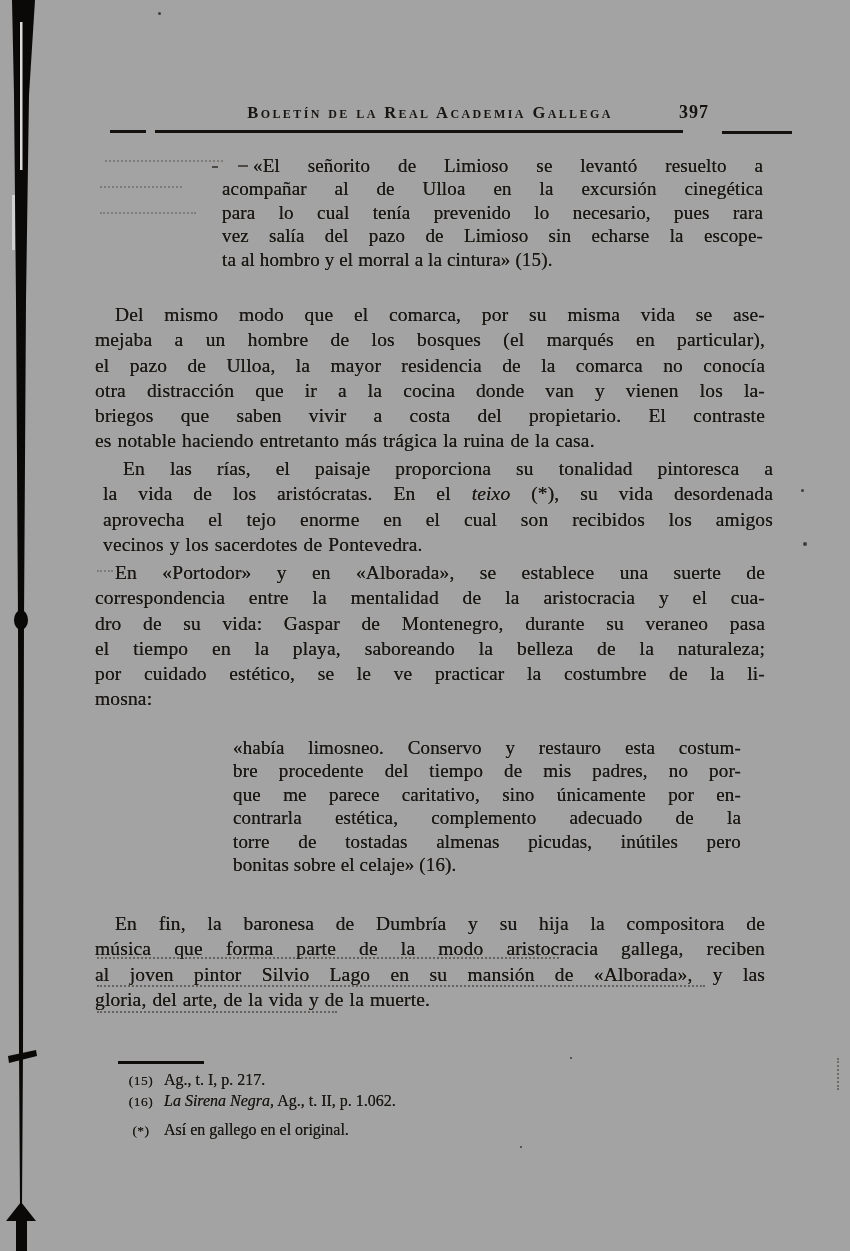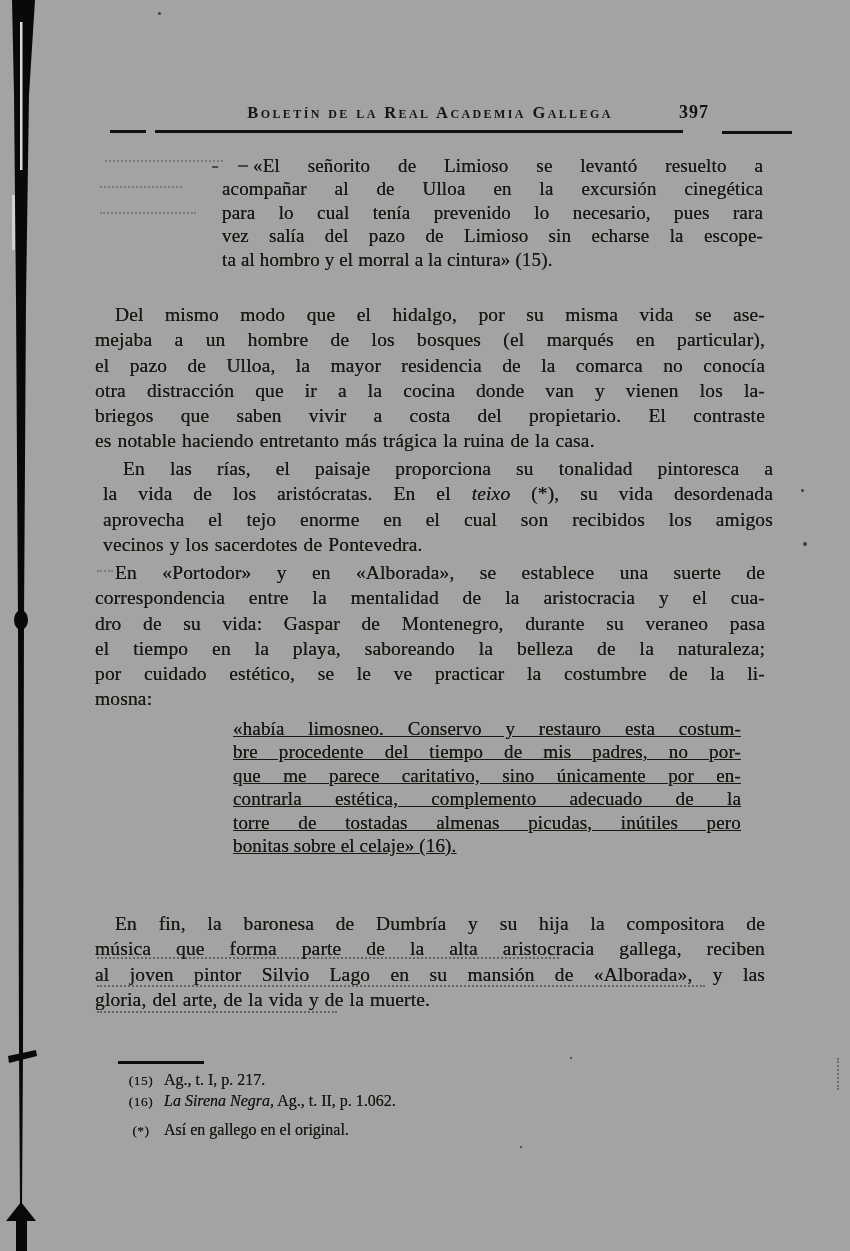--- a/index.html
+++ b/index.html
@@ -94,21 +94,21 @@
 
   <div id="quote-limioso" class="txt quote-block" style="left:222px; top:154px; width:541px;">
       <div class="line first"><span>«El señorito de Limioso se levantó resuelto a</span></div>
       <div class="line"><span>acompañar al de Ulloa en la excursión cinegética</span></div>
       <div class="line"><span>para lo cual tenía prevenido lo necesario, pues rara</span></div>
       <div class="line"><span>vez salía del pazo de Limioso sin echarse la escope-</span></div>
       <div class="line last"><span>ta al hombro y el morral a la cintura» (15).</span></div>
     </div>
 
   <div class="txt body-block" style="left:95px; top:302px; width:670px;">
-      <div class="line first"><span>Del mismo modo que el hidalgo, por su misma vida se ase-</span></div>
+      <div class="line first"><span>Del mismo modo que el comarca, por su misma vida se ase-</span></div>
       <div class="line"><span>mejaba a un hombre de los bosques (el marqués en particular),</span></div>
       <div class="line"><span>el pazo de Ulloa, la mayor residencia de la comarca no conocía</span></div>
       <div class="line"><span>otra distracción que ir a la cocina donde van y vienen los la-</span></div>
       <div class="line"><span>briegos que saben vivir a costa del propietario. El contraste</span></div>
       <div class="line last"><span>es notable haciendo entretanto más trágica la ruina de la casa.</span></div>
     </div>
 
   <div class="txt body-block" style="left:95px; top:456px; width:670px;margin-left:8px;">
       <div class="line first"><span>En las rías, el paisaje proporciona su tonalidad pintoresca a</span></div>
       <div class="line"><span>la vida de los aristócratas. En el </span><span class="it">teixo</span><span> (*), su vida desordenada</span></div>
@@ -118,32 +118,32 @@
 
   <div class="txt body-block" style="left:95px; top:560px; width:670px;">
       <div class="line first"><span>En «Portodor» y en «Alborada», se establece una suerte de</span></div>
       <div class="line"><span>correspondencia entre la mentalidad de la aristocracia y el cua-</span></div>
       <div class="line"><span>dro de su vida: Gaspar de Montenegro, durante su veraneo pasa</span></div>
       <div class="line"><span>el tiempo en la playa, saboreando la belleza de la naturaleza;</span></div>
       <div class="line"><span>por cuidado estético, se le ve practicar la costumbre de la li-</span></div>
       <div class="line last"><span>mosna:</span></div>
     </div>
 
-  <div id="quote-limosna" class="txt quote-block" style="left:233px; top:717px; width:508px;text-decoration:underline;">
+  <div id="quote-limosna" class="txt quote-block" style="left:233px; top:736px; width:508px;">
       <div class="line first"><span>«había limosneo. Conservo y restauro esta costum-</span></div>
       <div class="line"><span>bre procedente del tiempo de mis padres, no por-</span></div>
       <div class="line"><span>que me parece caritativo, sino únicamente por en-</span></div>
       <div class="line"><span>contrarla estética, complemento adecuado de la</span></div>
       <div class="line"><span>torre de tostadas almenas picudas, inútiles pero</span></div>
       <div class="line last"><span>bonitas sobre el celaje» (16).</span></div>
     </div>
 
   <div class="txt body-block" style="left:95px; top:911px; width:670px;">
       <div class="line first"><span>En fin, la baronesa de Dumbría y su hija la compositora de</span></div>
-      <div class="line"><span>música que forma parte de la alta aristocracia gallega, reciben</span></div>
+      <div class="line"><span>música que forma parte de la modo aristocracia gallega, reciben</span></div>
       <div class="line"><span>al joven pintor Silvio Lago en su mansión de «Alborada», y las</span></div>
       <div class="line last"><span>gloria, del arte, de la vida y de la muerte.</span></div>
     </div>
 
   <div class="footnote-rule"></div>
   <div class="footnotes">
       <div class="footnote"><span class="fn-marker">(15)</span><span>Ag., t. I, p. 217.</span></div>
       <div class="footnote"><span class="fn-marker">(16)</span><span class="it">La Sirena Negra,</span><span> Ag., t. II, p. 1.062.</span></div>
       <div class="footnote spaced"><span class="fn-marker">(*)</span><span>Así en gallego en el original.</span></div>
     </div>

